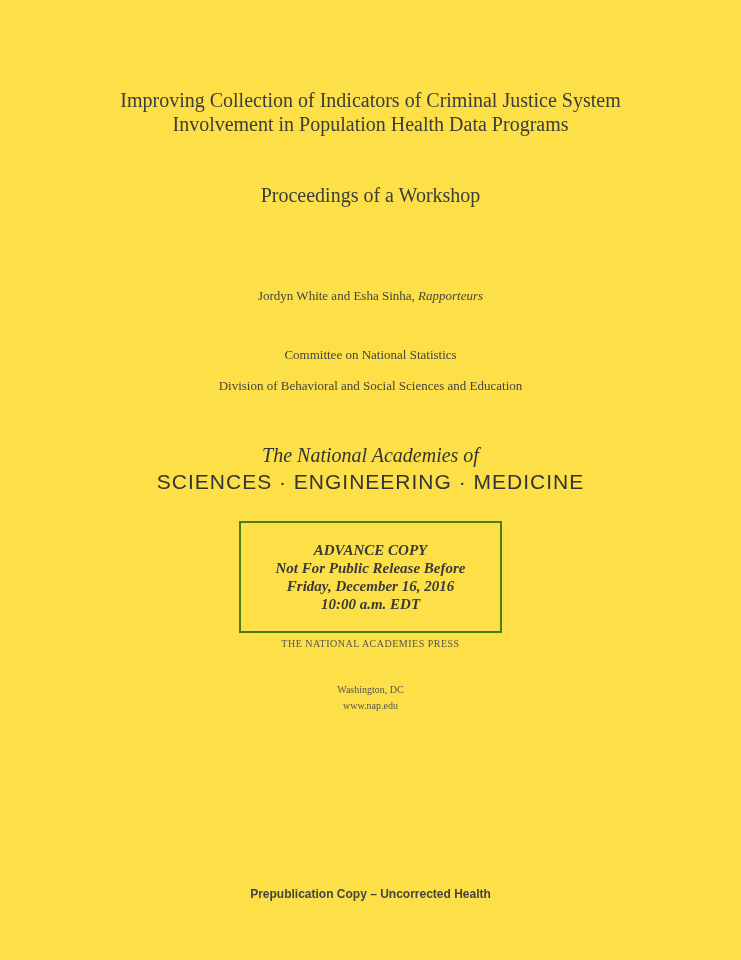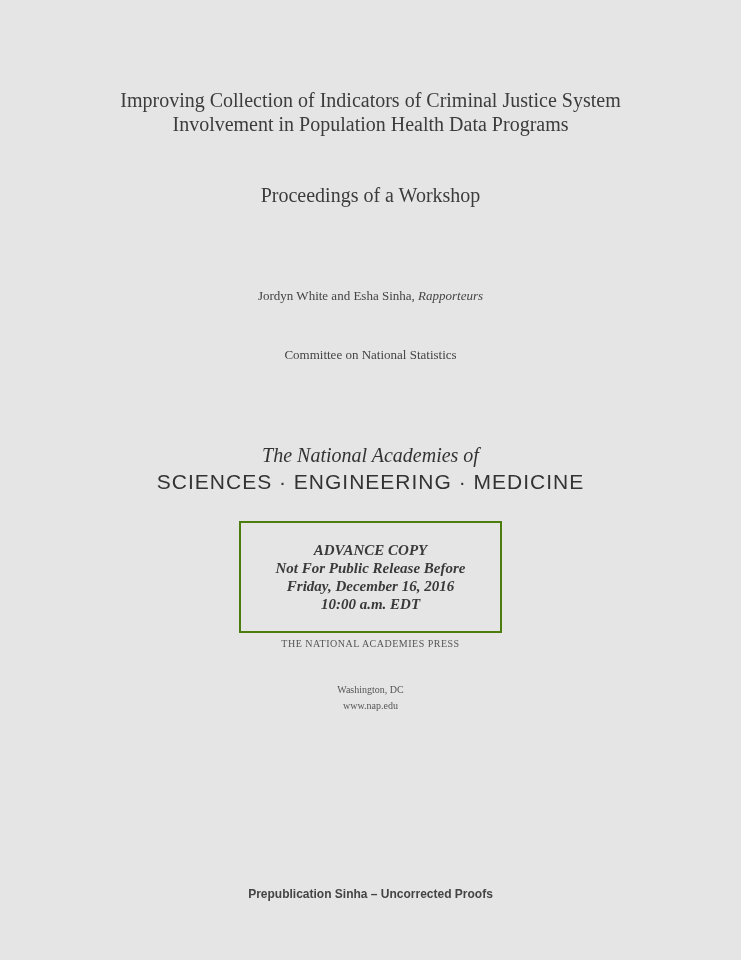--- a/index.html
+++ b/index.html
@@ -1,17 +1,17 @@
 <!DOCTYPE html>
 <html><head>
   <meta charset="utf-8">
   <style>
     html, body { margin: 0; padding: 0; background: #ffffff; }
     body { width: 741px; height: 960px; position: relative; overflow: hidden; color: #3a3a3a; }
-    .page { position: absolute; left: 0; top: 0; width: 741px; height: 960px; background: #e5e5e5; }
+    .page { position: absolute; left: 0; top: 0; width: 741px; height: 960px; background: #fde047; }
     .center { position: absolute; left: 0; width: 741px; text-align: center; }
     .serif { font-family: "Liberation Serif", "DejaVu Serif", serif; }
     .sans { font-family: "Liberation Sans", "DejaVu Sans", sans-serif; }
 
     .title { top: 88px; font-size: 20px; line-height: 24px; color: #3c3c3c; }
     .subtitle { top: 184px; font-size: 20px; color: #3c3c3c; }
     .rapporteurs { top: 288px; font-size: 13px; color: #444; }
     .rapporteurs em { font-style: italic; }
     .committee { top: 347px; font-size: 13px; color: #444; }
     .division { top: 378px; font-size: 13px; color: #444; }
@@ -42,29 +42,30 @@
     <div>Involvement in Population Health Data Programs</div>
   </div>
 
   <div class="center serif subtitle">Proceedings of a Workshop</div>
 
   <div class="center serif rapporteurs">
     <span>Jordyn White and Esha Sinha, </span><em>Rapporteurs</em>
   </div>
 
   <div class="center serif committee">Committee on National Statistics</div>
+  <div class="center serif division">Division of Behavioral and Social Sciences and Education</div>
 
   <div class="center serif nas-line1">The National Academies of</div>
   <div class="center sans nas-line2">SCIENCES · ENGINEERING · MEDICINE</div>
 
   <div class="advance-box">
     <span>ADVANCE COPY</span>
     <span>Not For Public Release Before</span>
     <span>Friday, December 16, 2016</span>
     <span>10:00 a.m. EDT</span>
   </div>
 
   <div class="center serif press">THE NATIONAL ACADEMIES PRESS</div>
   <div class="center serif city">Washington, DC</div>
   <div class="center serif web">www.nap.edu</div>
 
-  <div class="center sans footer">Prepublication Sinha – Uncorrected Proofs</div>
+  <div class="center sans footer">Prepublication Copy – Uncorrected Health</div>
 </div>
 
 </body></html>

